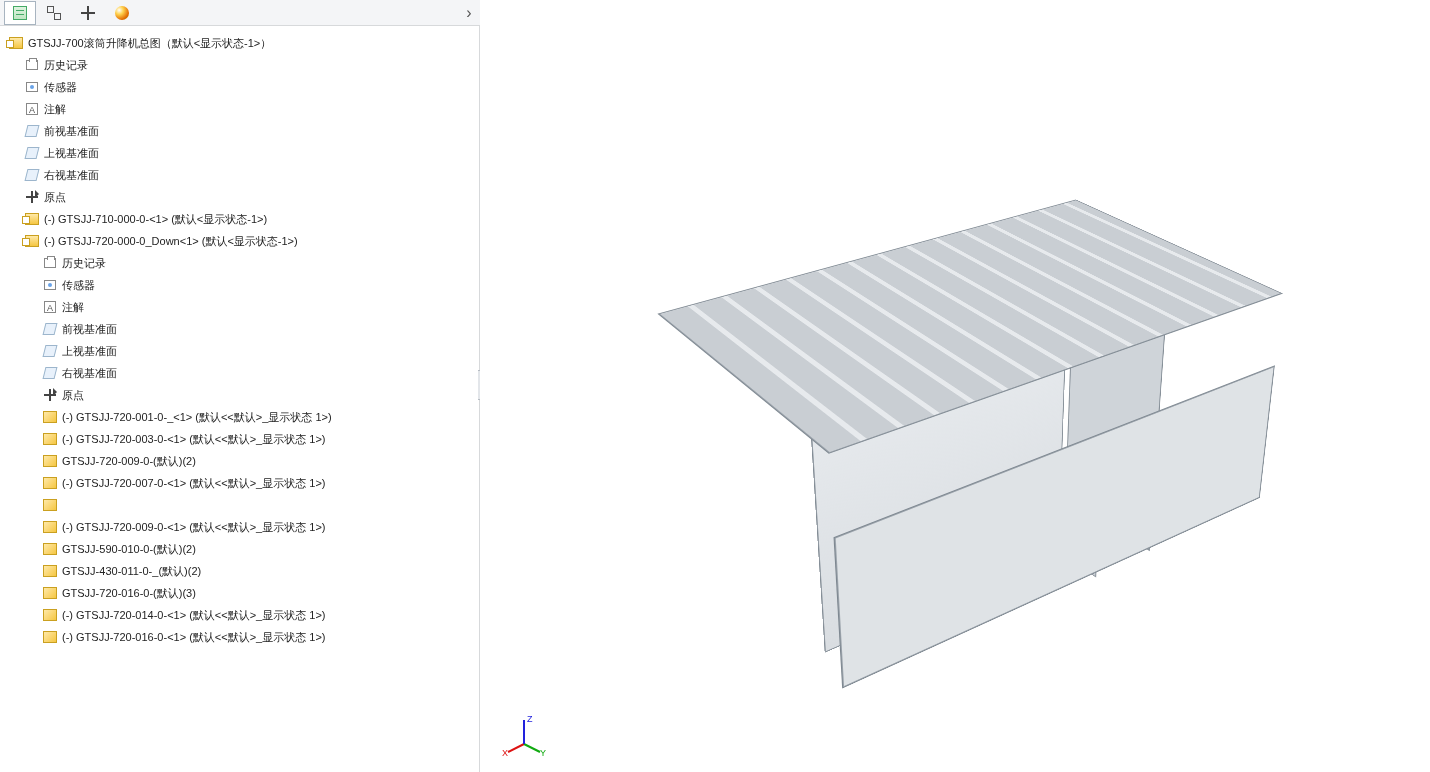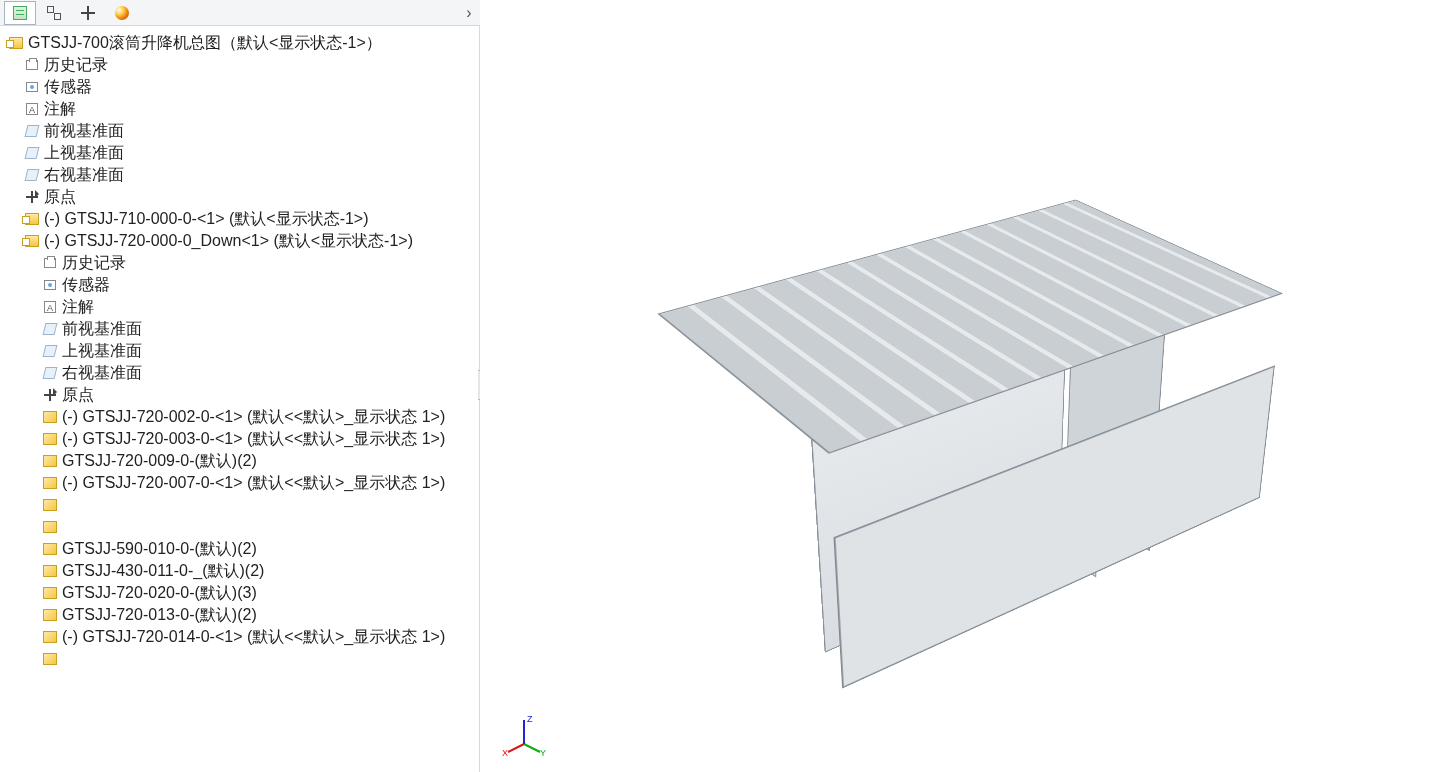--- a/index.html
+++ b/index.html
@@ -34,21 +34,21 @@
   .panel {
     position: absolute; left: 0; top: 26px; bottom: 0; width: 480px;
     border-right: 1px solid #d7d9db; overflow-y: auto; overflow-x: hidden;
     background: #fff;
   }
   .panel::-webkit-scrollbar{width:14px;}
   .panel::-webkit-scrollbar-track{background:#f1f2f4;}
   .panel::-webkit-scrollbar-thumb{background:#c3c9cf;border:3px solid #f1f2f4;border-radius:6px;}
   .tree { padding: 6px 0 12px 2px; }
   .node {
-    height: 22px; display: flex; align-items: center; font-size: 16px; color:#222;
+    height: 22px; display: flex; align-items: center; font-size: 11px; color:#222;
     padding-left: 6px; white-space: nowrap; cursor: pointer;
   }
   .node .ico { width:16px; height:16px; margin-right:4px; flex:0 0 16px; display:flex;align-items:center;justify-content:center;}
   .node .txt { }
   .in1 { padding-left: 22px; }
   .in2 { padding-left: 40px; }
 
   
   .i-asm { width:14px;height:12px;background:linear-gradient(#ffe9a8,#f5c642);border:1px solid #caa020; position:relative;}
   .i-asm:before{content:"";position:absolute;left:-4px;top:2px;width:6px;height:6px;border:1px solid #caa020;background:#fff;}
@@ -237,21 +237,21 @@
           </span>
         </span>
       <span class="txt">原点</span>
     </div>
 
     <div id="parts-host">
         <div class="node in2">
           <span class="ico">
             <span class="i-part"></span>
           </span>
-          <span class="txt">(-) GTSJJ-720-002-0-&lt;1&gt; (默认&lt;&lt;默认&gt;_显示状态 1&gt;)</span>
+          <span class="txt">(-) GTSJJ-720-001-0-_&lt;1&gt; (默认&lt;&lt;默认&gt;_显示状态 1&gt;)</span>
         </div>
         <div class="node in2">
           <span class="ico">
             <span class="i-part"></span>
           </span>
           <span class="txt">(-) GTSJJ-720-003-0-&lt;1&gt; (默认&lt;&lt;默认&gt;_显示状态 1&gt;)</span>
         </div>
         <div class="node in2">
           <span class="ico">
             <span class="i-part"></span>
@@ -266,55 +266,51 @@
         </div>
         <div class="node in2">
           <span class="ico">
             <span class="i-part"></span>
           </span>
         </div>
         <div class="node in2">
           <span class="ico">
             <span class="i-part"></span>
           </span>
+          <span class="txt">(-) GTSJJ-720-009-0-&lt;1&gt; (默认&lt;&lt;默认&gt;_显示状态 1&gt;)</span>
         </div>
         <div class="node in2">
           <span class="ico">
             <span class="i-part"></span>
           </span>
           <span class="txt">GTSJJ-590-010-0-(默认)(2)</span>
         </div>
         <div class="node in2">
           <span class="ico">
             <span class="i-part"></span>
           </span>
           <span class="txt">GTSJJ-430-011-0-_(默认)(2)</span>
         </div>
         <div class="node in2">
           <span class="ico">
             <span class="i-part"></span>
           </span>
-          <span class="txt">GTSJJ-720-020-0-(默认)(3)</span>
-        </div>
-        <div class="node in2">
-          <span class="ico">
-            <span class="i-part"></span>
-          </span>
-          <span class="txt">GTSJJ-720-013-0-(默认)(2)</span>
+          <span class="txt">GTSJJ-720-016-0-(默认)(3)</span>
         </div>
         <div class="node in2">
           <span class="ico">
             <span class="i-part"></span>
           </span>
           <span class="txt">(-) GTSJJ-720-014-0-&lt;1&gt; (默认&lt;&lt;默认&gt;_显示状态 1&gt;)</span>
         </div>
         <div class="node in2">
           <span class="ico">
             <span class="i-part"></span>
           </span>
+          <span class="txt">(-) GTSJJ-720-016-0-&lt;1&gt; (默认&lt;&lt;默认&gt;_显示状态 1&gt;)</span>
         </div>
       </div>
   </div>
 </div>
 
 <div class="split-handle"></div>
 
 <div class="viewport">
   <div class="cad">
     <div class="stage">

